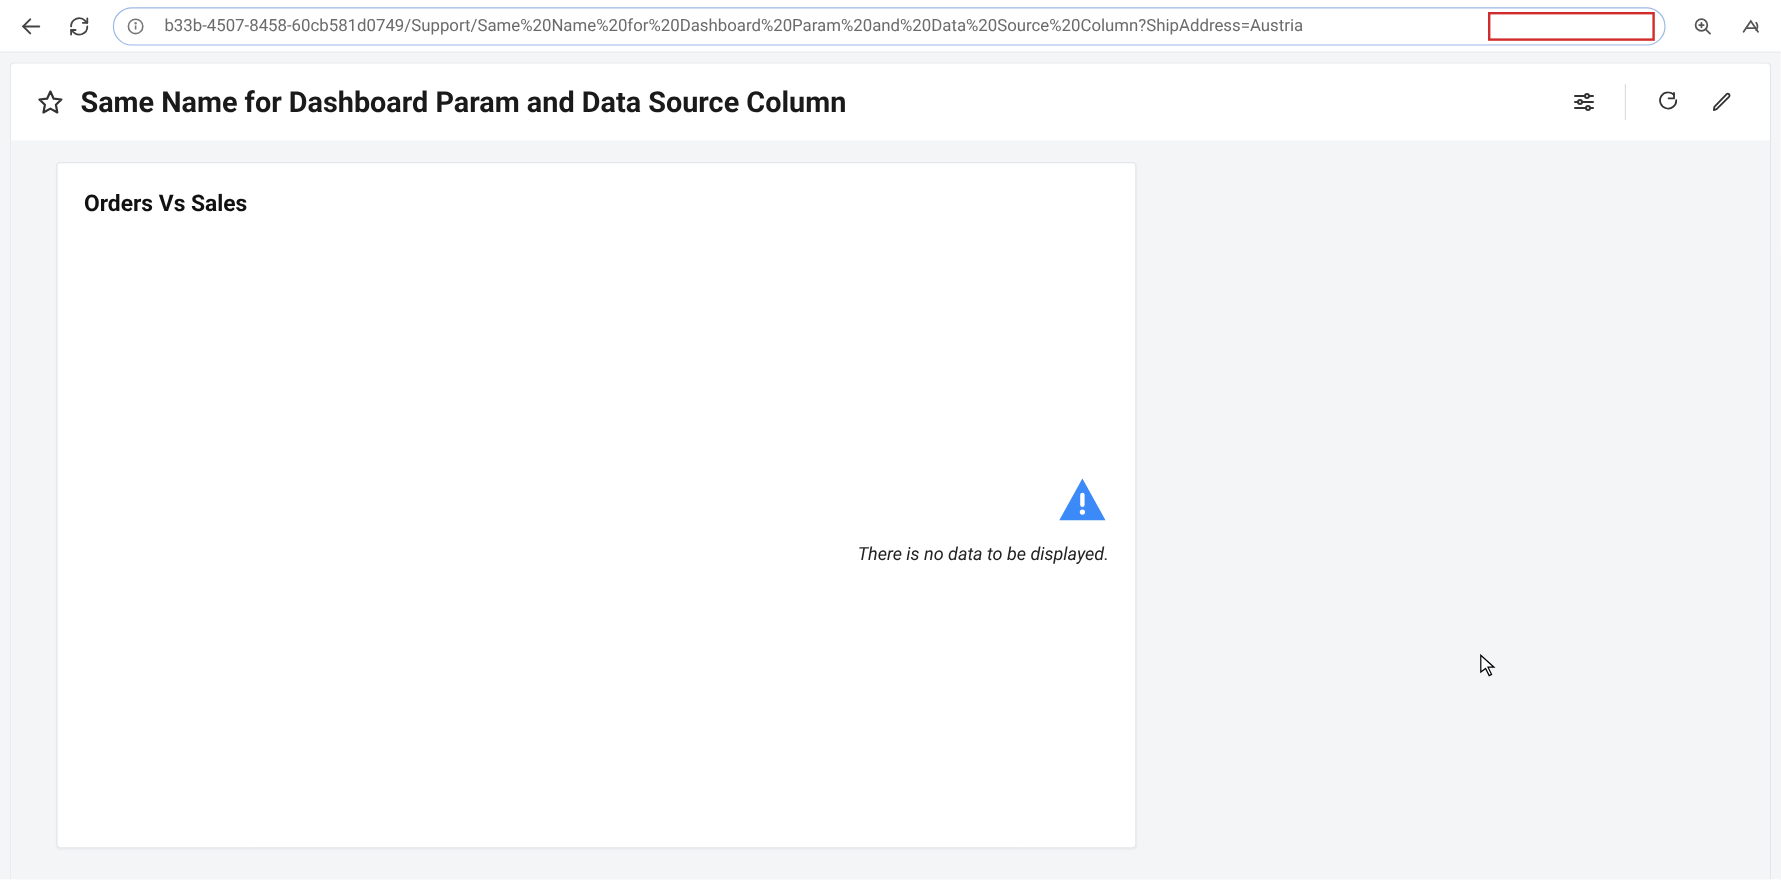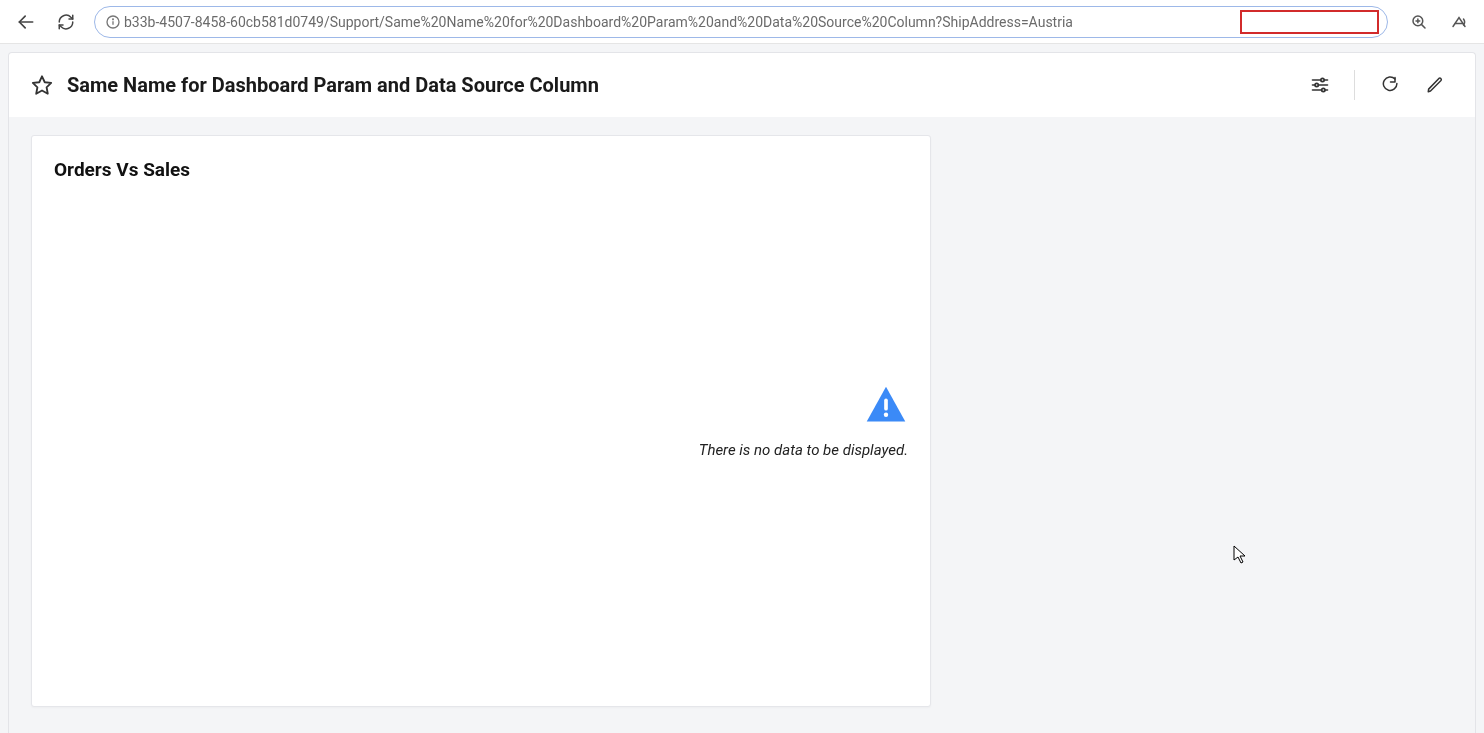--- a/index.html
+++ b/index.html
@@ -20,21 +20,21 @@
     }
     .nav-btn svg { stroke: #444; }
     .address-bar {
       flex: 1;
       height: 32px;
       border: 1px solid #9db8e8;
       border-radius: 16px;
       display: flex;
       align-items: center;
       padding: 0 10px;
-      gap: 3px;
+      gap: 16px;
       background: #fff;
       margin: 0 6px;
       position: relative;
     }
     .site-info-icon { color: #666; display:flex; align-items:center; }
     .url-text {
       flex: 1;
       font-size: 14px;
       color: #6b6b6b;
       white-space: nowrap;
@@ -56,35 +56,36 @@
     .small-icon-btn { width: 34px; height: 34px; display:flex; align-items:center; justify-content:center; color:#555; cursor:pointer; }
     .small-icon-btn svg { stroke:#555; }
 
     .page-body { background:#f4f5f7; height: calc(733px - 44px); padding-top:8px; }
     .page-inner { margin: 0 8px; background:#fff; border-radius:4px 4px 0 0; height: 100%; border:1px solid #e3e4e8; border-bottom:none; display:flex; flex-direction:column; }
     .page-header {
       display:flex; align-items:center; padding: 14px 22px;
       gap: 14px;
     }
     .star-icon { color:#333; display:flex; }
-    .page-title { font-size: 20px; font-weight: 700; color:#1a1a1a; flex:1; }
+    .page-title { font-size: 24px; font-weight: 700; color:#1a1a1a; flex:1; }
     .header-actions { display:flex; align-items:center; gap: 10px; }
     .hdr-icon-btn { width:36px; height:36px; display:flex; align-items:center; justify-content:center; cursor:pointer; color:#333; }
     .hdr-divider { width:1px; height:30px; background:#ddd; margin:0 6px; }
 
     .content-area { flex:1; background:#f4f5f7; padding: 18px 22px; display:flex; }
     .widget-card {
       width: 900px;
       height: 572px;
       background:#fff;
       border:1px solid #e5e6ea;
       border-radius:3px;
       box-shadow: 0 1px 2px rgba(0,0,0,0.03);
-      display:flex; flex-direction:row;
+      display:flex; flex-direction:column;
       padding: 22px;
+      margin-left: 16px;
     }
     .widget-title { font-size: 19px; font-weight:700; color:#111; }
     .widget-body { flex:1; display:flex; flex-direction:column; align-items:flex-end; justify-content:center; gap:10px; }
     .warn-triangle { color:#2f86ff; }
     .no-data-text { font-size:15px; font-style:italic; color:#222; }
 
     .cursor-arrow {
       position:absolute;
       left: 1233px; top: 545px;
       pointer-events:none;

